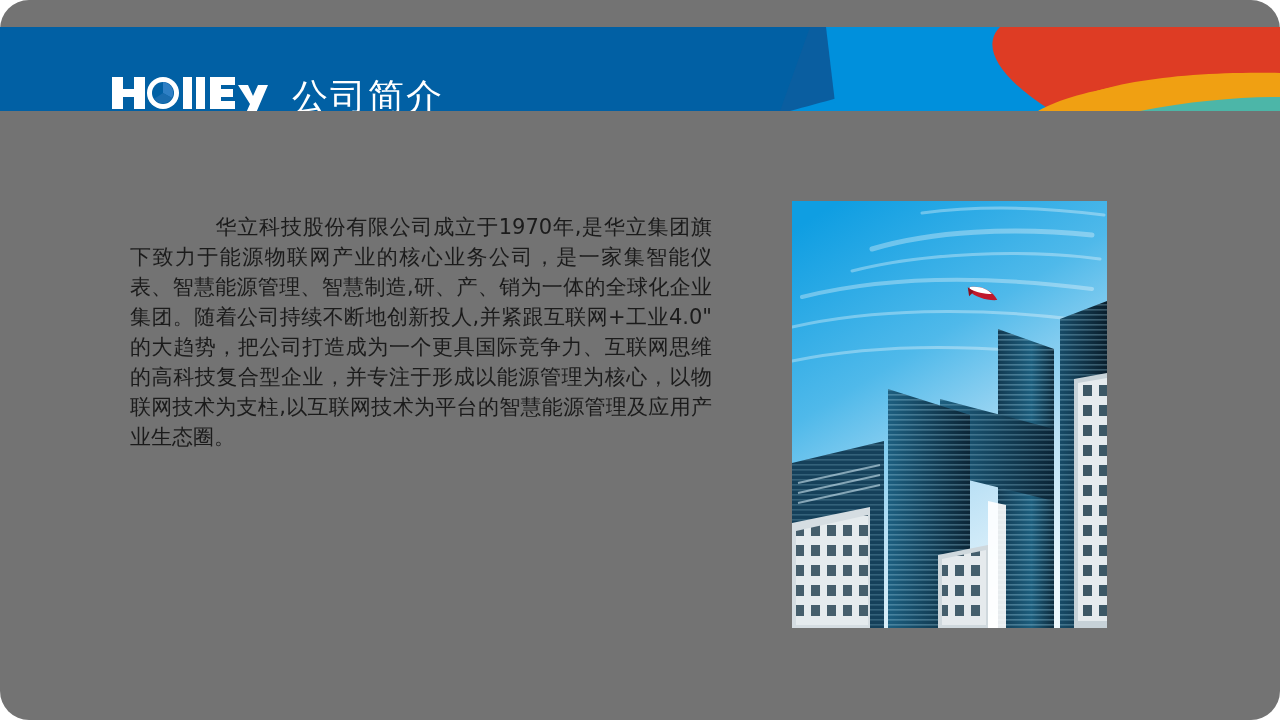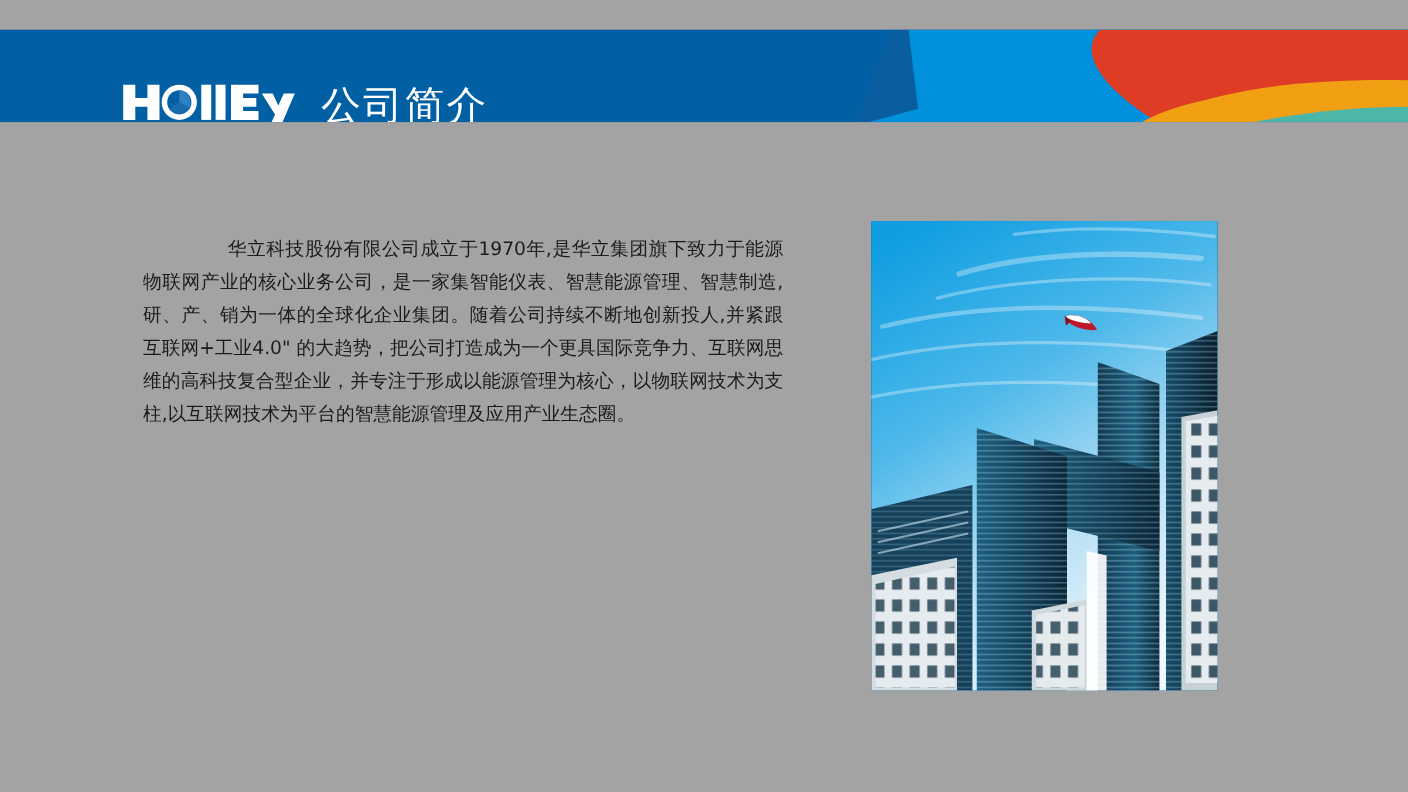--- a/index.html
+++ b/index.html
@@ -11,21 +11,22 @@
     height: 720px;
     overflow: hidden;
     background: #ffffff;
     font-family: "Liberation Sans", sans-serif;
   }
 
   .slide {
     position: relative;
     width: 1280px;
     height: 720px;
-    background: #a3a3a3;
+    background: #737373;
+    border-radius: 29px;
   }
 
   
   .header-band {
     position: absolute;
     left: 0;
     top: 27px;
     width: 1280px;
     height: 84px;
     background: #0160a4;
@@ -64,21 +65,21 @@
     white-space: nowrap;
   }
 
   
   .body-text {
     position: absolute;
     left: 130px;
     top: 212px;
     width: 582px;
     font-family: "DejaVu Sans", "Liberation Sans", sans-serif;
-    font-size: 17px;
+    font-size: 21px;
     line-height: 30px;
     color: #1b1b1b;
     text-align: justify;
     text-justify: inter-character;
     text-indent: 42px;
     letter-spacing: 0px;
   }
 
   
   .photo {

